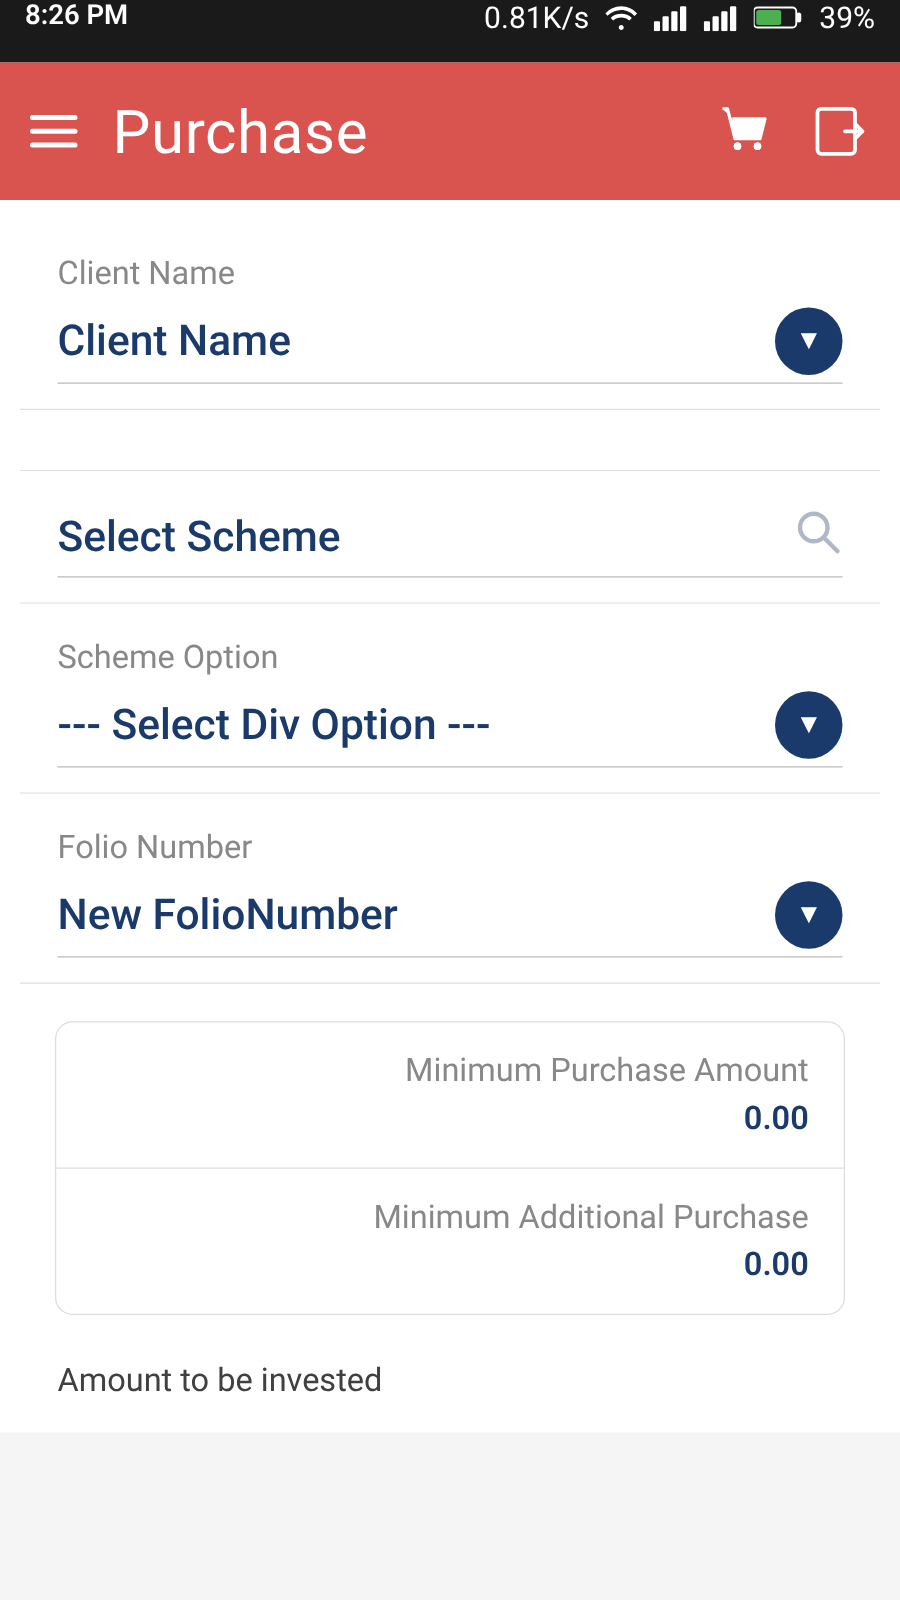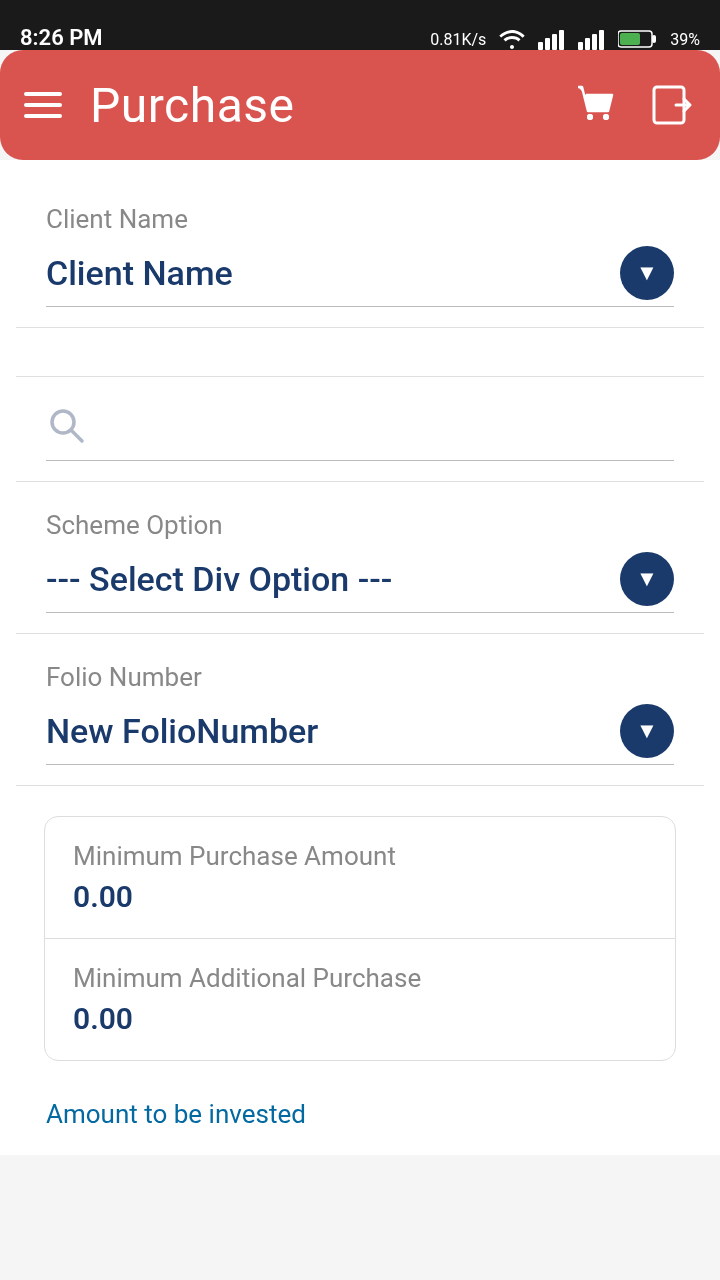--- a/index.html
+++ b/index.html
@@ -12,43 +12,42 @@
       background: #f5f5f5;
       font-size: 28px;
     }
 
     
     .status-bar {
       background: #1a1a1a;
       color: #fff;
       height: 50px;
       display: flex;
-      align-items: flex-end;
+      align-items: flex-start;
       justify-content: space-between;
       padding: 0 20px;
       font-size: 22px;
     }
     .status-left { font-weight: 600; }
     .status-right {
       display: flex;
       align-items: center;
       gap: 12px;
-      font-size: 16px;
+      font-size: 24px;
     }
 
     
     .toolbar {
       background: #d9534f;
       color: #fff;
       height: 110px;
       display: flex;
       align-items: center;
       padding: 0 24px;
       justify-content: space-between;
-      border-radius: 23px;
     }
     .toolbar-left { display: flex; align-items: center; gap: 28px; }
     .toolbar-title { font-size: 48px; font-weight: 400; letter-spacing: 0.5px; }
     .toolbar-right { display: flex; align-items: center; gap: 28px; }
 
     
     .content {
       background: #fff;
       padding: 16px;
     }
@@ -103,40 +102,41 @@
     .info-card {
       margin: 30px 28px 10px 28px;
       border: 1.5px solid #ddd;
       border-radius: 14px;
       overflow: hidden;
       background: #fff;
     }
     .info-card-row {
       padding: 24px 28px;
       border-bottom: 1px solid #ddd;
+      text-align: right;
     }
     .info-card-row:last-child { border-bottom: none; }
     .info-card-label {
       font-size: 26px;
       color: #888;
       margin-bottom: 8px;
     }
     .info-card-value {
-      font-size: 30px;
+      font-size: 26px;
       color: #1a3a6b;
       font-weight: 600;
     }
 
     
     .amount-section {
       padding: 28px 30px 10px 30px;
     }
     .amount-label {
       font-size: 26px;
-      color: #0369a1;
+      color: #404040;
     }
 
     
     .hamburger {
       display: flex;
       flex-direction: column;
       gap: 7px;
       cursor: pointer;
     }
     .hamburger span {
@@ -219,20 +219,21 @@
         <span class="chevron">▼</span>
       </div>
     </div>
   </div>
 
   <div class="field-section">
   </div>
 
   <div class="field-section">
     <div class="field-value-row">
+      <span class="field-value">Select Scheme</span>
       <span class="field-search-icon">
         <svg width="40" height="40" viewBox="0 0 40 40" fill="none">
           <circle cx="17" cy="17" r="11" stroke="#b0b8c8" stroke-width="3.5"></circle>
           <line x1="25" y1="25" x2="36" y2="36" stroke="#b0b8c8" stroke-width="3.5" stroke-linecap="round"></line>
         </svg>
       </span>
     </div>
   </div>
 
   <div class="field-section">

